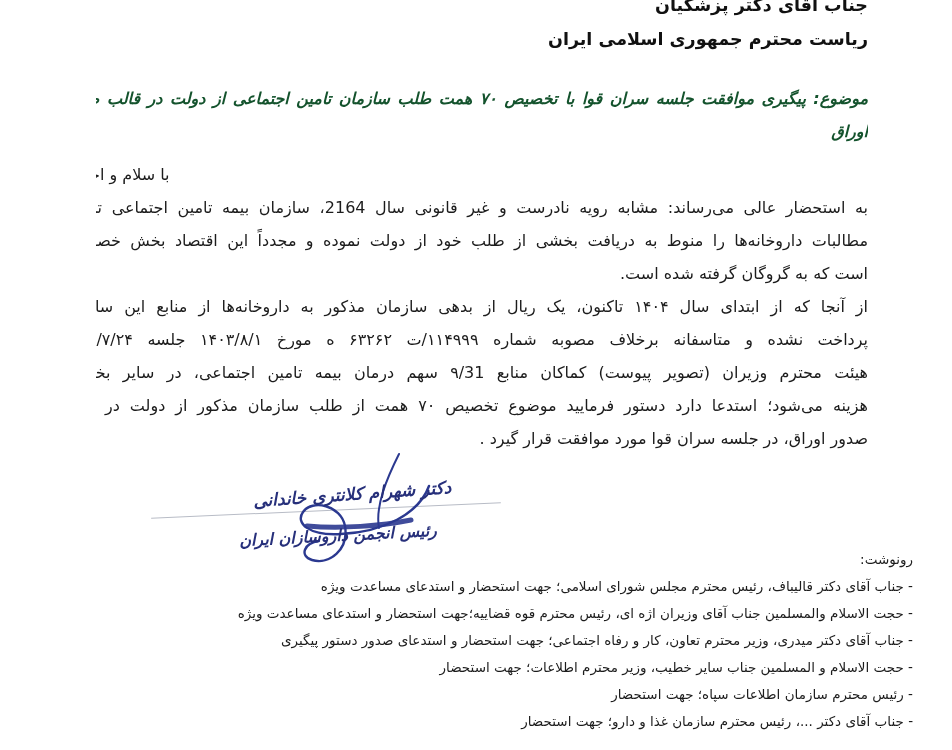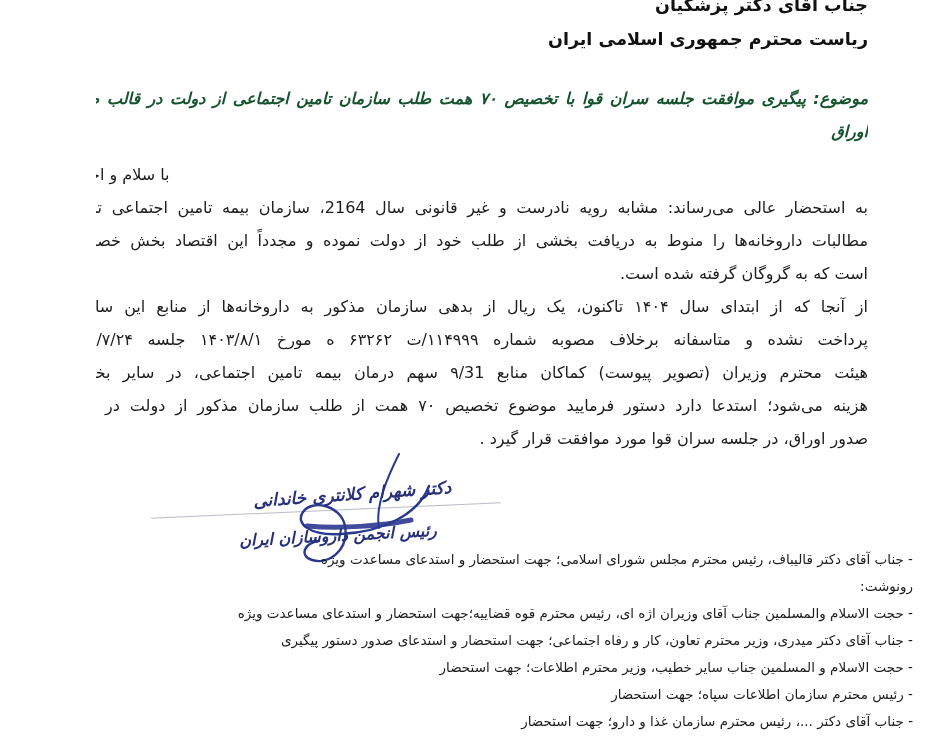--- a/index.html
+++ b/index.html
@@ -83,22 +83,22 @@
     <svg class="swirl" width="312" height="118" viewBox="0 0 312 118" fill="none">
       <path d="M 208 2 C 196 26 184 54 188 76" stroke="#2b3990" stroke-width="2" stroke-linecap="round"></path>
       <path d="M 238 34 C 228 62 192 80 150 82 C 118 84 104 71 112 60 C 121 47 150 53 154 74 C 158 98 138 113 121 108 C 108 104 113 91 128 89" stroke="#2b3990" stroke-width="2.4" stroke-linecap="round"></path>
       <path d="M 220 68 C 190 74 150 77 116 74" stroke="#2b3990" stroke-width="5" stroke-linecap="round" opacity="0.9"></path>
     </svg>
     <div class="sig-text sig-name">دکتر شهرام کلانتری خاندانی</div>
     <div class="sig-text sig-title">رئیس انجمن داروسازان ایران</div>
   </div>
 
   <div class="block cc">
+    <div class="ccline cc-label">رونوشت:</div>
     <div class="ccline">- جناب آقای دکتر قالیباف، رئیس محترم مجلس شورای اسلامی؛ جهت استحضار و استدعای مساعدت ویژه</div>
-    <div class="ccline cc-label">رونوشت:</div>
     <div class="ccline">- حجت الاسلام والمسلمین جناب آقای وزیران اژه ای، رئیس محترم قوه قضاییه؛جهت استحضار و استدعای مساعدت ویژه</div>
     <div class="ccline">- جناب آقای دکتر میدری، وزیر محترم تعاون، کار و رفاه اجتماعی؛ جهت استحضار و استدعای صدور دستور پیگیری</div>
     <div class="ccline">- حجت الاسلام و المسلمین جناب سایر خطیب، وزیر محترم اطلاعات؛ جهت استحضار</div>
     <div class="ccline">- رئیس محترم سازمان اطلاعات سپاه؛ جهت استحضار</div>
     <div class="ccline">- جناب آقای دکتر ...، رئیس محترم سازمان غذا و دارو؛ جهت استحضار</div>
   </div>
 
 </div>
 
 </body></html>

